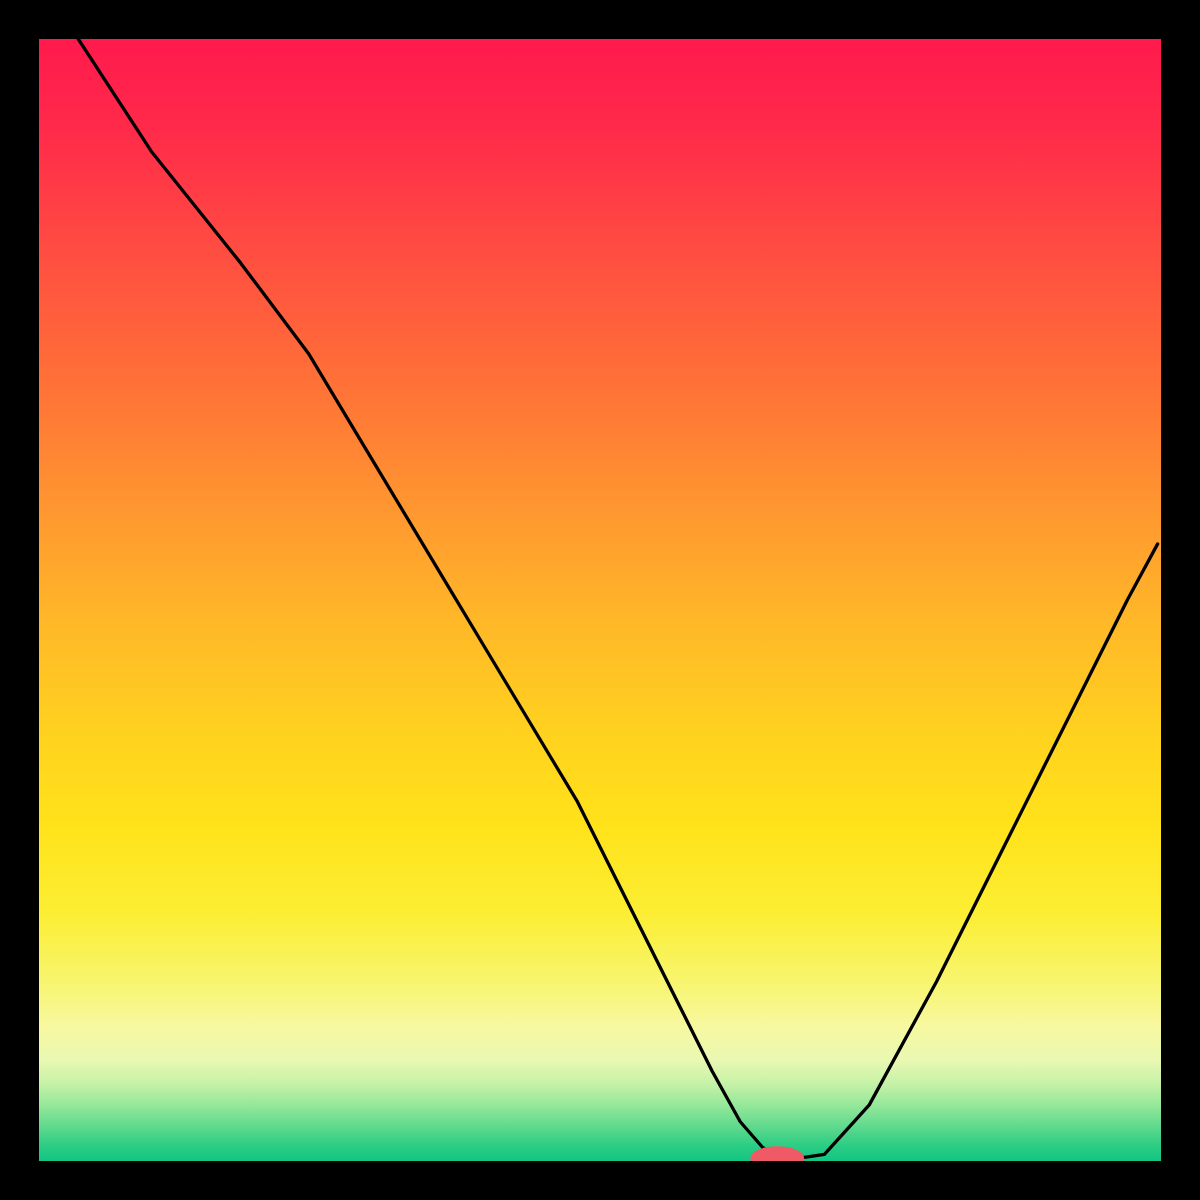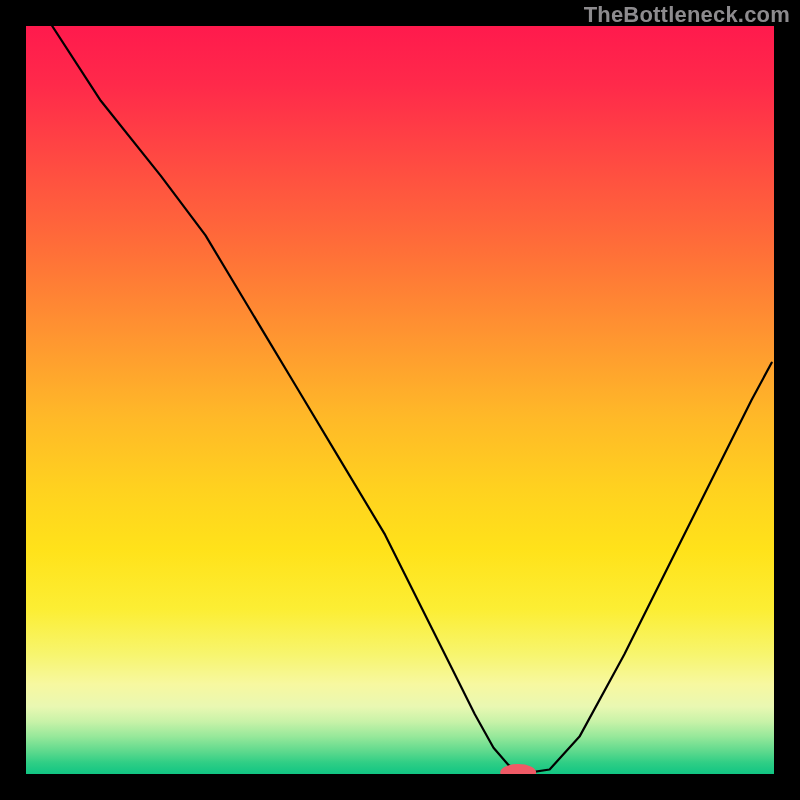--- a/index.html
+++ b/index.html
@@ -66,14 +66,13 @@
 </head>
 <body>
 
 <div class="frame">
   <div class="plot-area">
     <svg class="plot-svg" viewBox="0 0 748 748" preserveAspectRatio="none">
       <path fill="none" stroke="#000000" stroke-width="2.2" stroke-linejoin="round" stroke-linecap="round" d="M26.18 0.00 L74.80 74.80 L134.64 149.60 L179.52 209.44 L224.40 284.24 L269.28 359.04 L314.16 433.84 L359.04 508.64 L396.44 583.44 L426.36 643.28 L448.80 688.16 L467.50 721.82 L482.46 739.02 L493.68 745.76 L501.16 746.88 L523.60 743.51 L553.52 710.60 L598.40 628.32 L643.28 538.56 L688.16 448.80 L725.56 374.00 L745.76 336.60"></path>
       <ellipse cx="492.18" cy="746.35" rx="17.95" ry="8.23" fill="#ef5a66"></ellipse>
     </svg>
   </div>
-  <div class="watermark">TheBottleneck.com</div>
 </div>
 
 </body></html>

